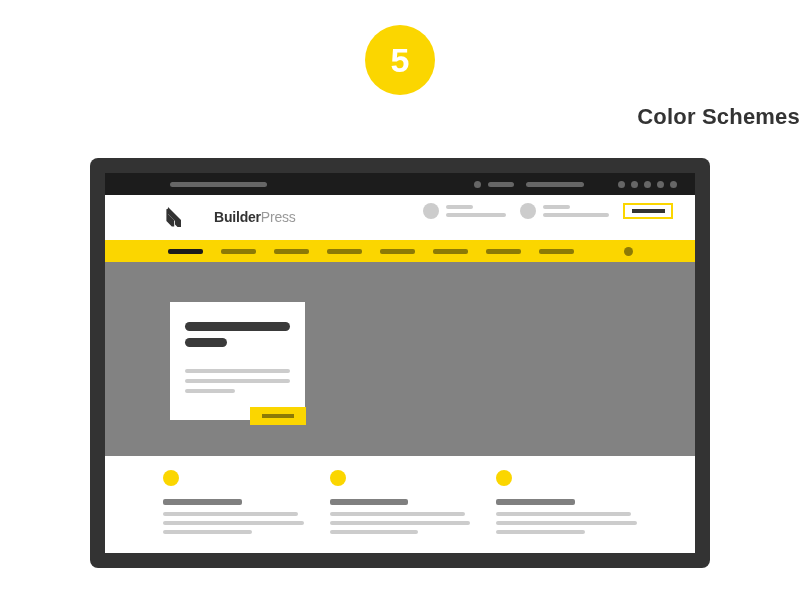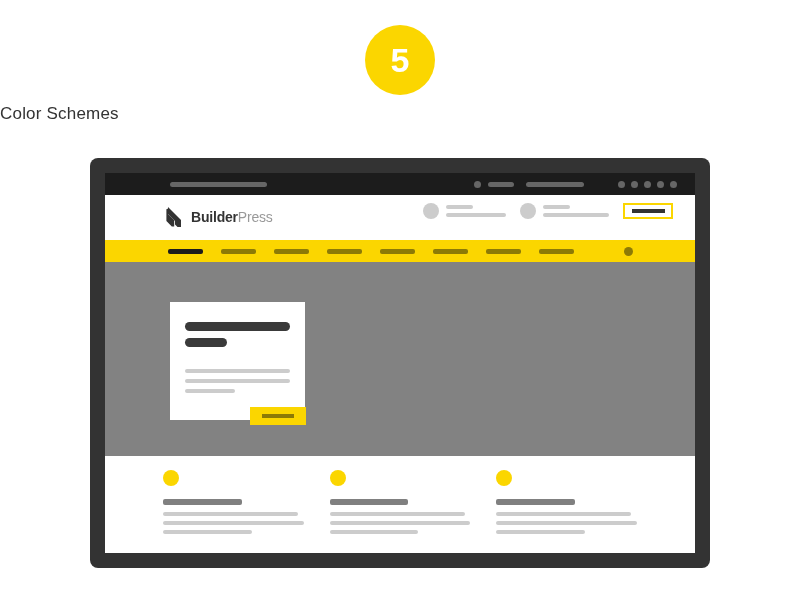--- a/index.html
+++ b/index.html
@@ -40,23 +40,23 @@
     line-height: 70px;
     text-align: center;
     letter-spacing: 0px;
   }
 
   .page-title {
     position: absolute;
     left: 0;
     top: 104px;
     width: 800px;
-    text-align: left;
-    font-size: 17px;
-    font-weight: normal;
+    text-align: right;
+    font-size: 22px;
+    font-weight: bold;
     color: #333333;
     letter-spacing: 0.2px;
   }
 
   
   .monitor {
     position: absolute;
     left: 90px;
     top: 158px;
     width: 620px;
@@ -138,20 +138,21 @@
     width: 19px;
     height: 22px;
     display: block;
   }
   .brand-text {
     font-size: 14px;
     font-weight: bold;
     color: #333333;
     letter-spacing: -0.2px;
     white-space: nowrap;
+    margin-left: 23px;
   }
   .brand-text .light {
     color: #999999;
     font-weight: normal;
   }
 
   .header-right {
     position: absolute;
     right: 22px;
     top: 8px;

